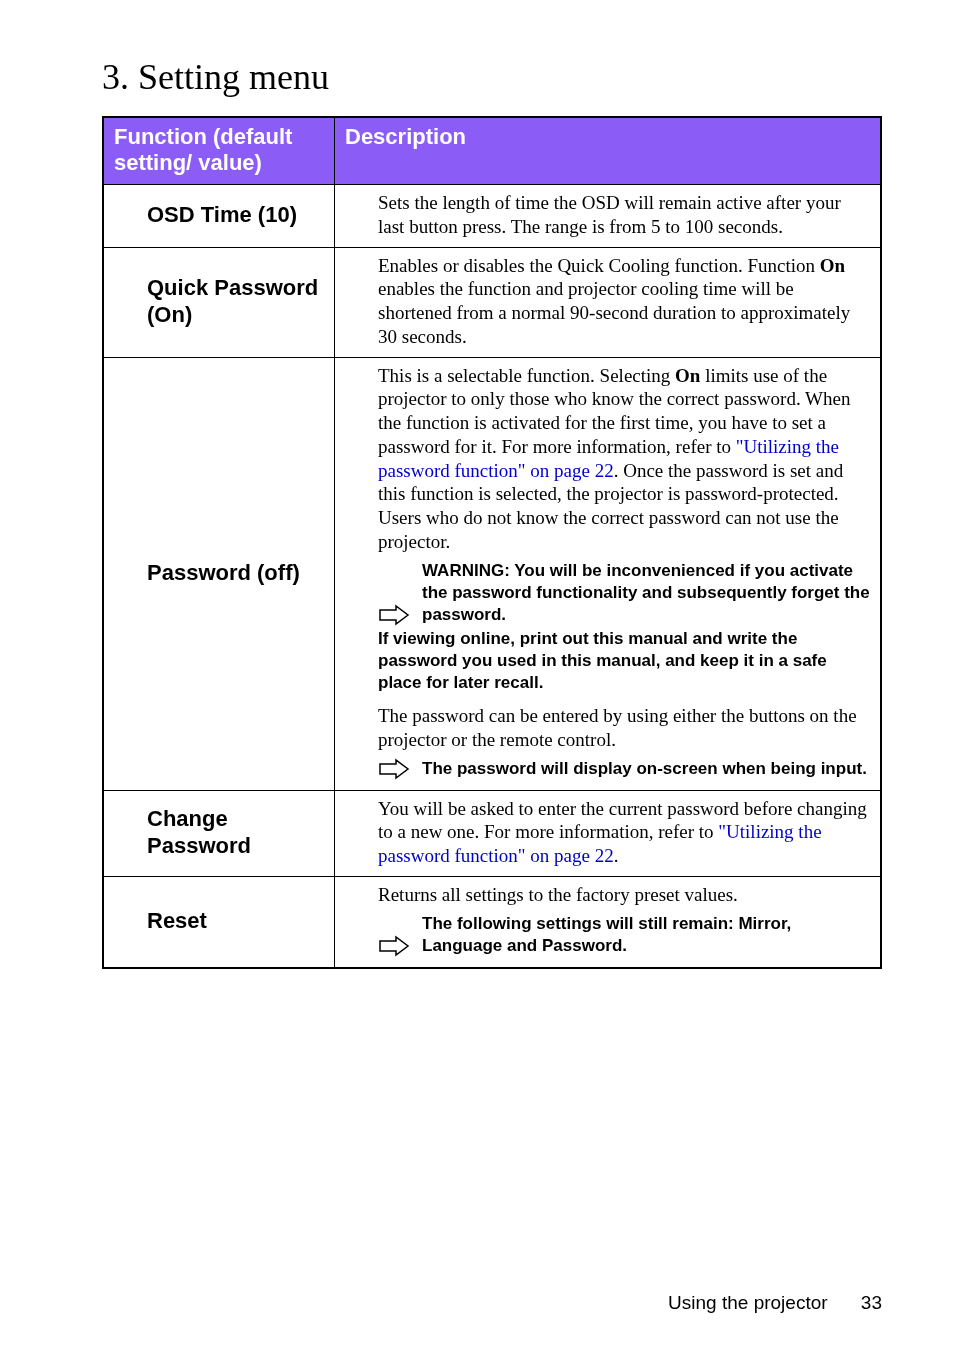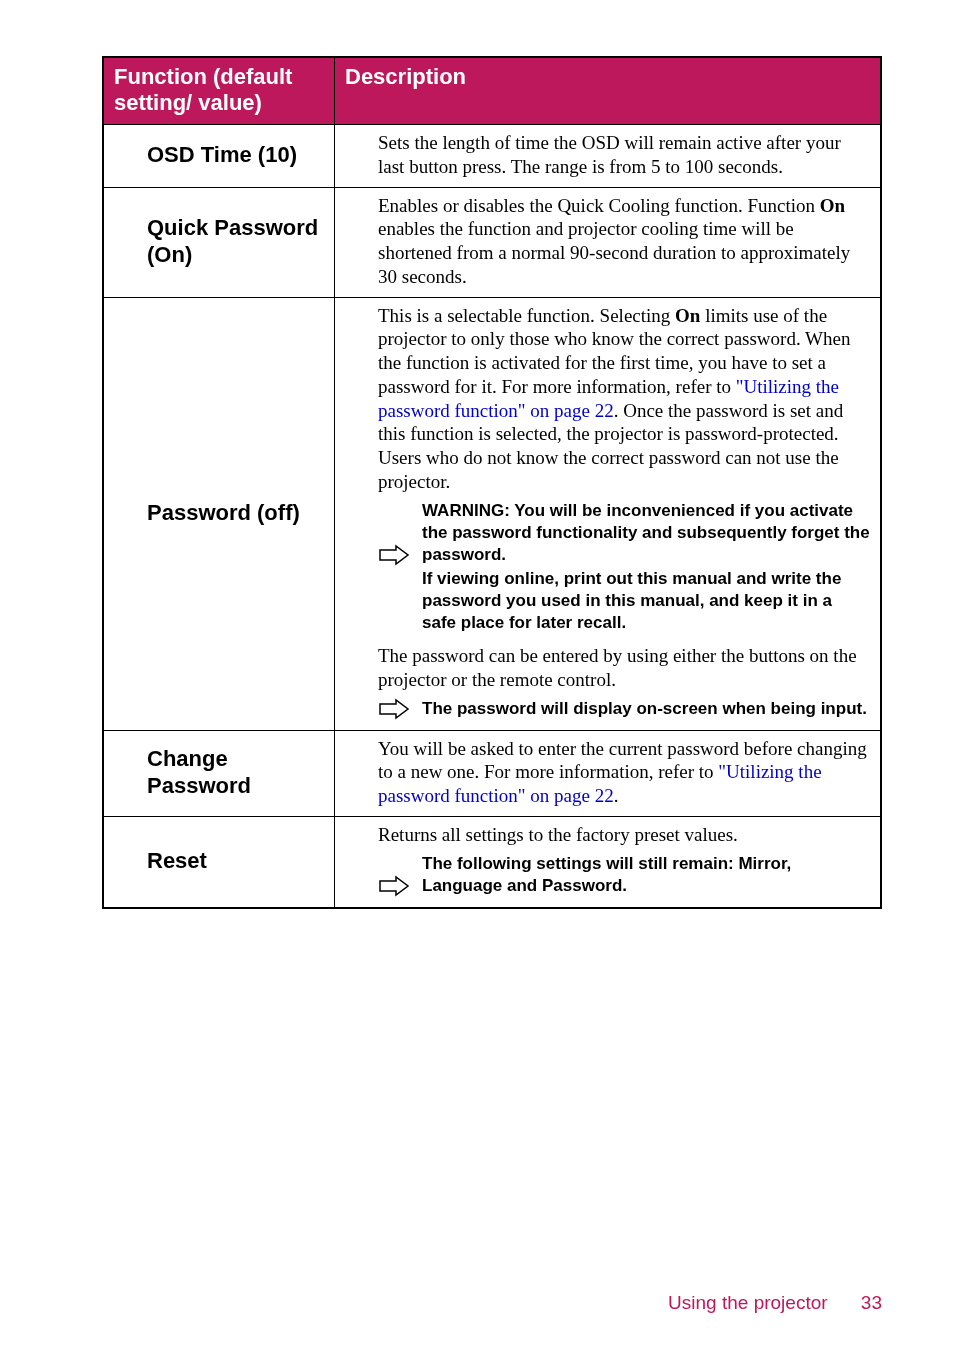--- a/index.html
+++ b/index.html
@@ -28,21 +28,21 @@
     width: 100%;
     border-collapse: collapse;
     border: 2px solid #000;
   }
   table.settings th, table.settings td {
     padding: 6px 10px 8px 10px;
     vertical-align: top;
     text-align: left;
   }
   table.settings thead th {
-    background: #be185d;
+    background: #8b5cf6;
     color: #fff;
     font-family: Arial, Helvetica, sans-serif;
     font-weight: bold;
     font-size: 22px;
     border-right: 1px solid #000;
     border-bottom: 1px solid #000;
   }
   table.settings thead th:first-child {
     width: 210px;
   }
@@ -80,42 +80,42 @@
     flex: 0 0 auto;
     margin-right: 8px;
   }
   .note-body {
     flex: 1 1 auto;
   }
   .note-continue {
     font-family: Arial, Helvetica, sans-serif;
     font-weight: bold;
     font-size: 17px;
-    margin-left: 44px;
     line-height: 1.3;
   }
   .footer {
     position: absolute;
     bottom: 38px;
     right: 72px;
     font-family: Arial, Helvetica, sans-serif;
     font-size: 19px;
-    color: #be185d;
+    color: #000000;
   }
   .footer .label {
     margin-right: 28px;
   }
   .hand svg {
     display: block;
   }
 </style>
 </head>
 <body>
 
 <div class="page">
+  <h2 class="section-title">3. Setting menu</h2>
 
   <table class="settings">
     <thead>
       <tr>
         <th>Function (default setting/ value)</th>
         <th>Description</th>
       </tr>
     </thead>
     <tbody>
 

